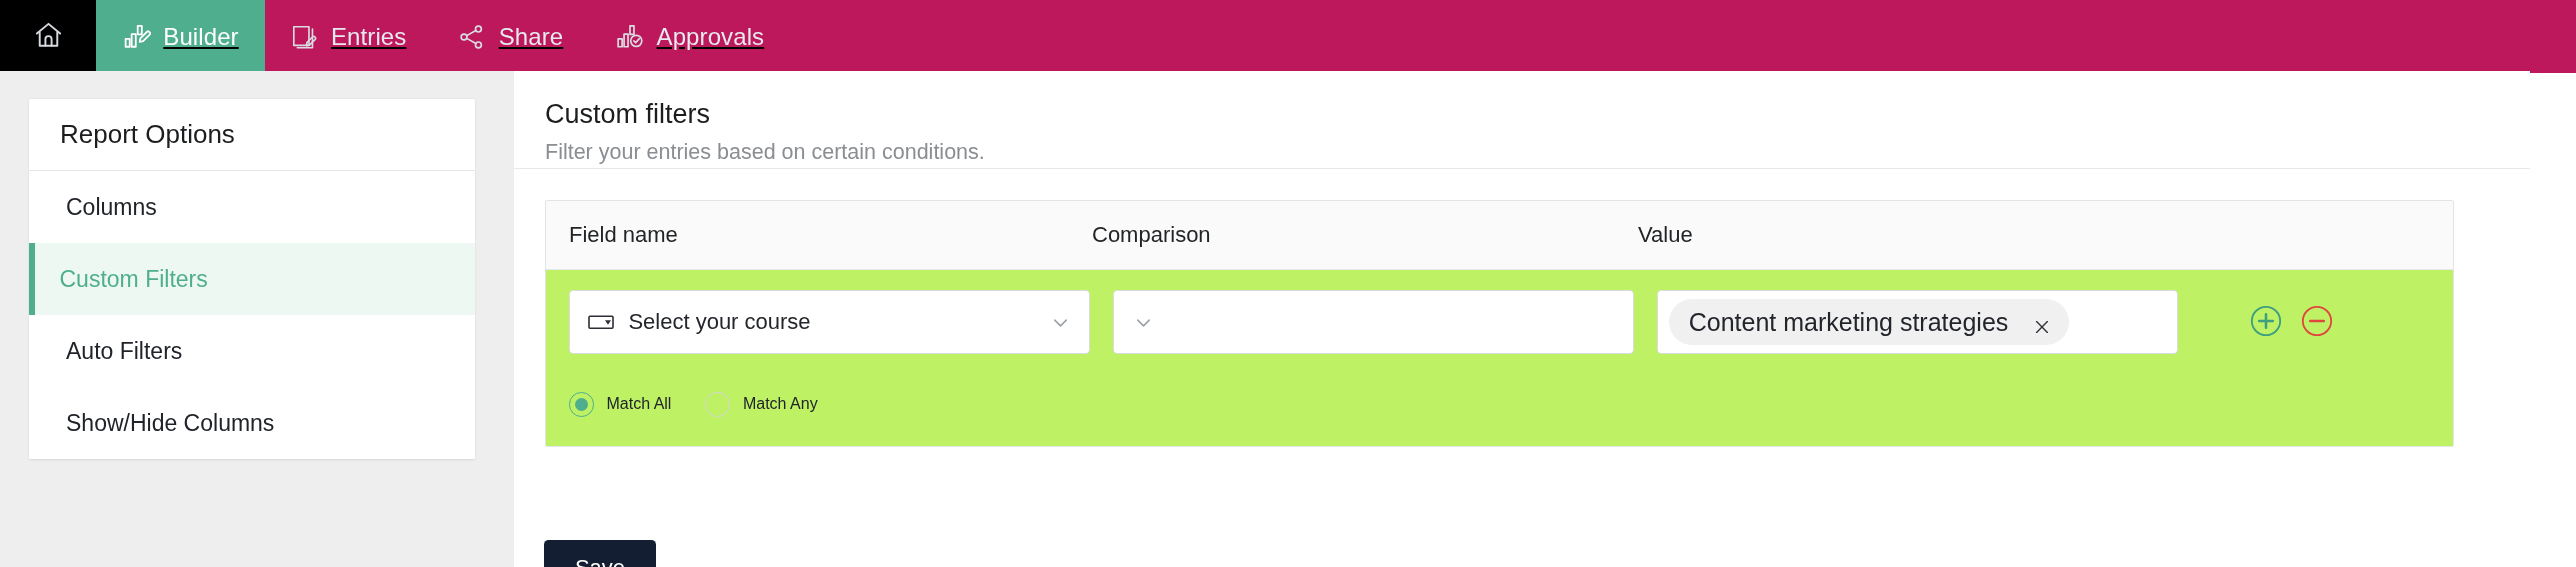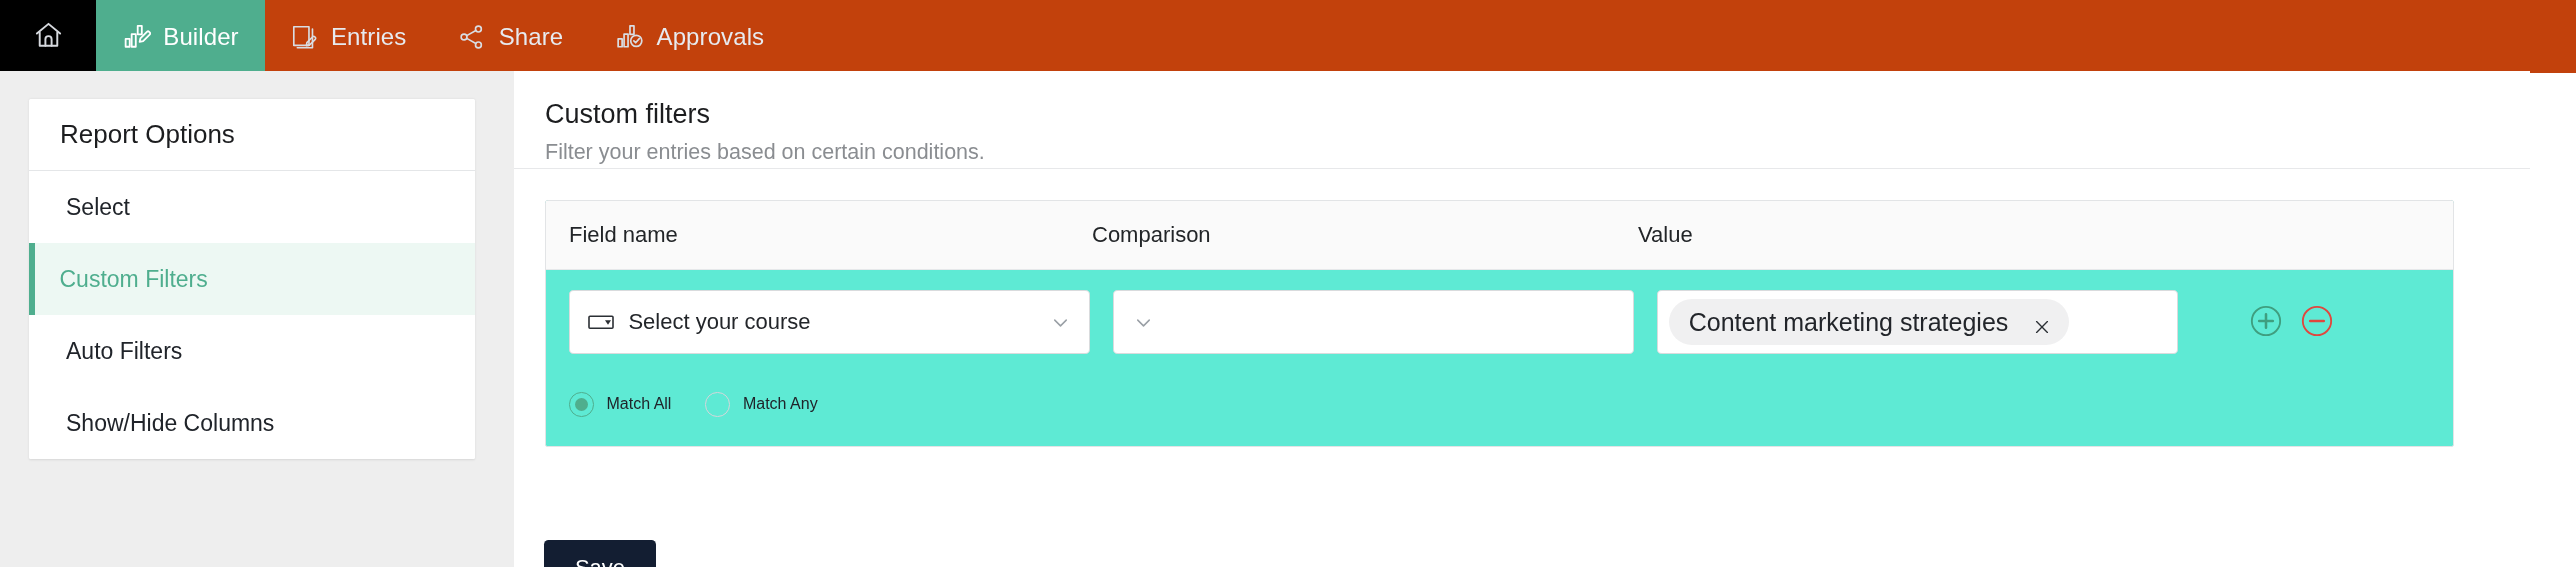--- a/index.html
+++ b/index.html
@@ -13,23 +13,24 @@
     font-family: "Liberation Sans", sans-serif;
     overflow: hidden;
   }
 
   
   .topnav {
     position: absolute;
     top: 0; left: 0;
     width: 2576px;
     height: 73px;
-    background: #c2410c;
+    background: #be185d;
     display: flex;
     align-items: stretch;
+    text-decoration: underline;
   }
   .home-tab {
     width: 96px;
     background: #000000;
     display: flex;
     align-items: center;
     justify-content: center;
     flex: 0 0 auto;
   }
   .nav-tab {
@@ -126,21 +127,21 @@
 
   
   .filter-card {
     position: absolute;
     left: 31px;
     top: 129px;
     width: 1909px;
     border: 0.8px solid #e2e4e6;
     border-radius: 2.3px;
     box-sizing: border-box;
-    background: #5eead4;
+    background: #bef264;
   }
   .filter-head {
     display: flex;
     height: 68px;
     align-items: center;
     background: #fafafa;
     border-bottom: 0.8px solid #e6e8ea;
   }
   .fh-cell {
     font-size: 22px;
@@ -313,21 +314,21 @@
     <span>Approvals</span>
   </div>
 </div>
 
 <div class="page">
 
   <div class="sidebar">
     <div class="sidebar-title">Report Options</div>
 
     <div class="side-item">
-      <span>Select</span>
+      <span>Columns</span>
     </div>
     <div class="side-item active">
       <span>Custom Filters</span>
     </div>
     <div class="side-item">
       <span>Auto Filters</span>
     </div>
     <div class="side-item">
       <span>Show/Hide Columns</span>
     </div>

